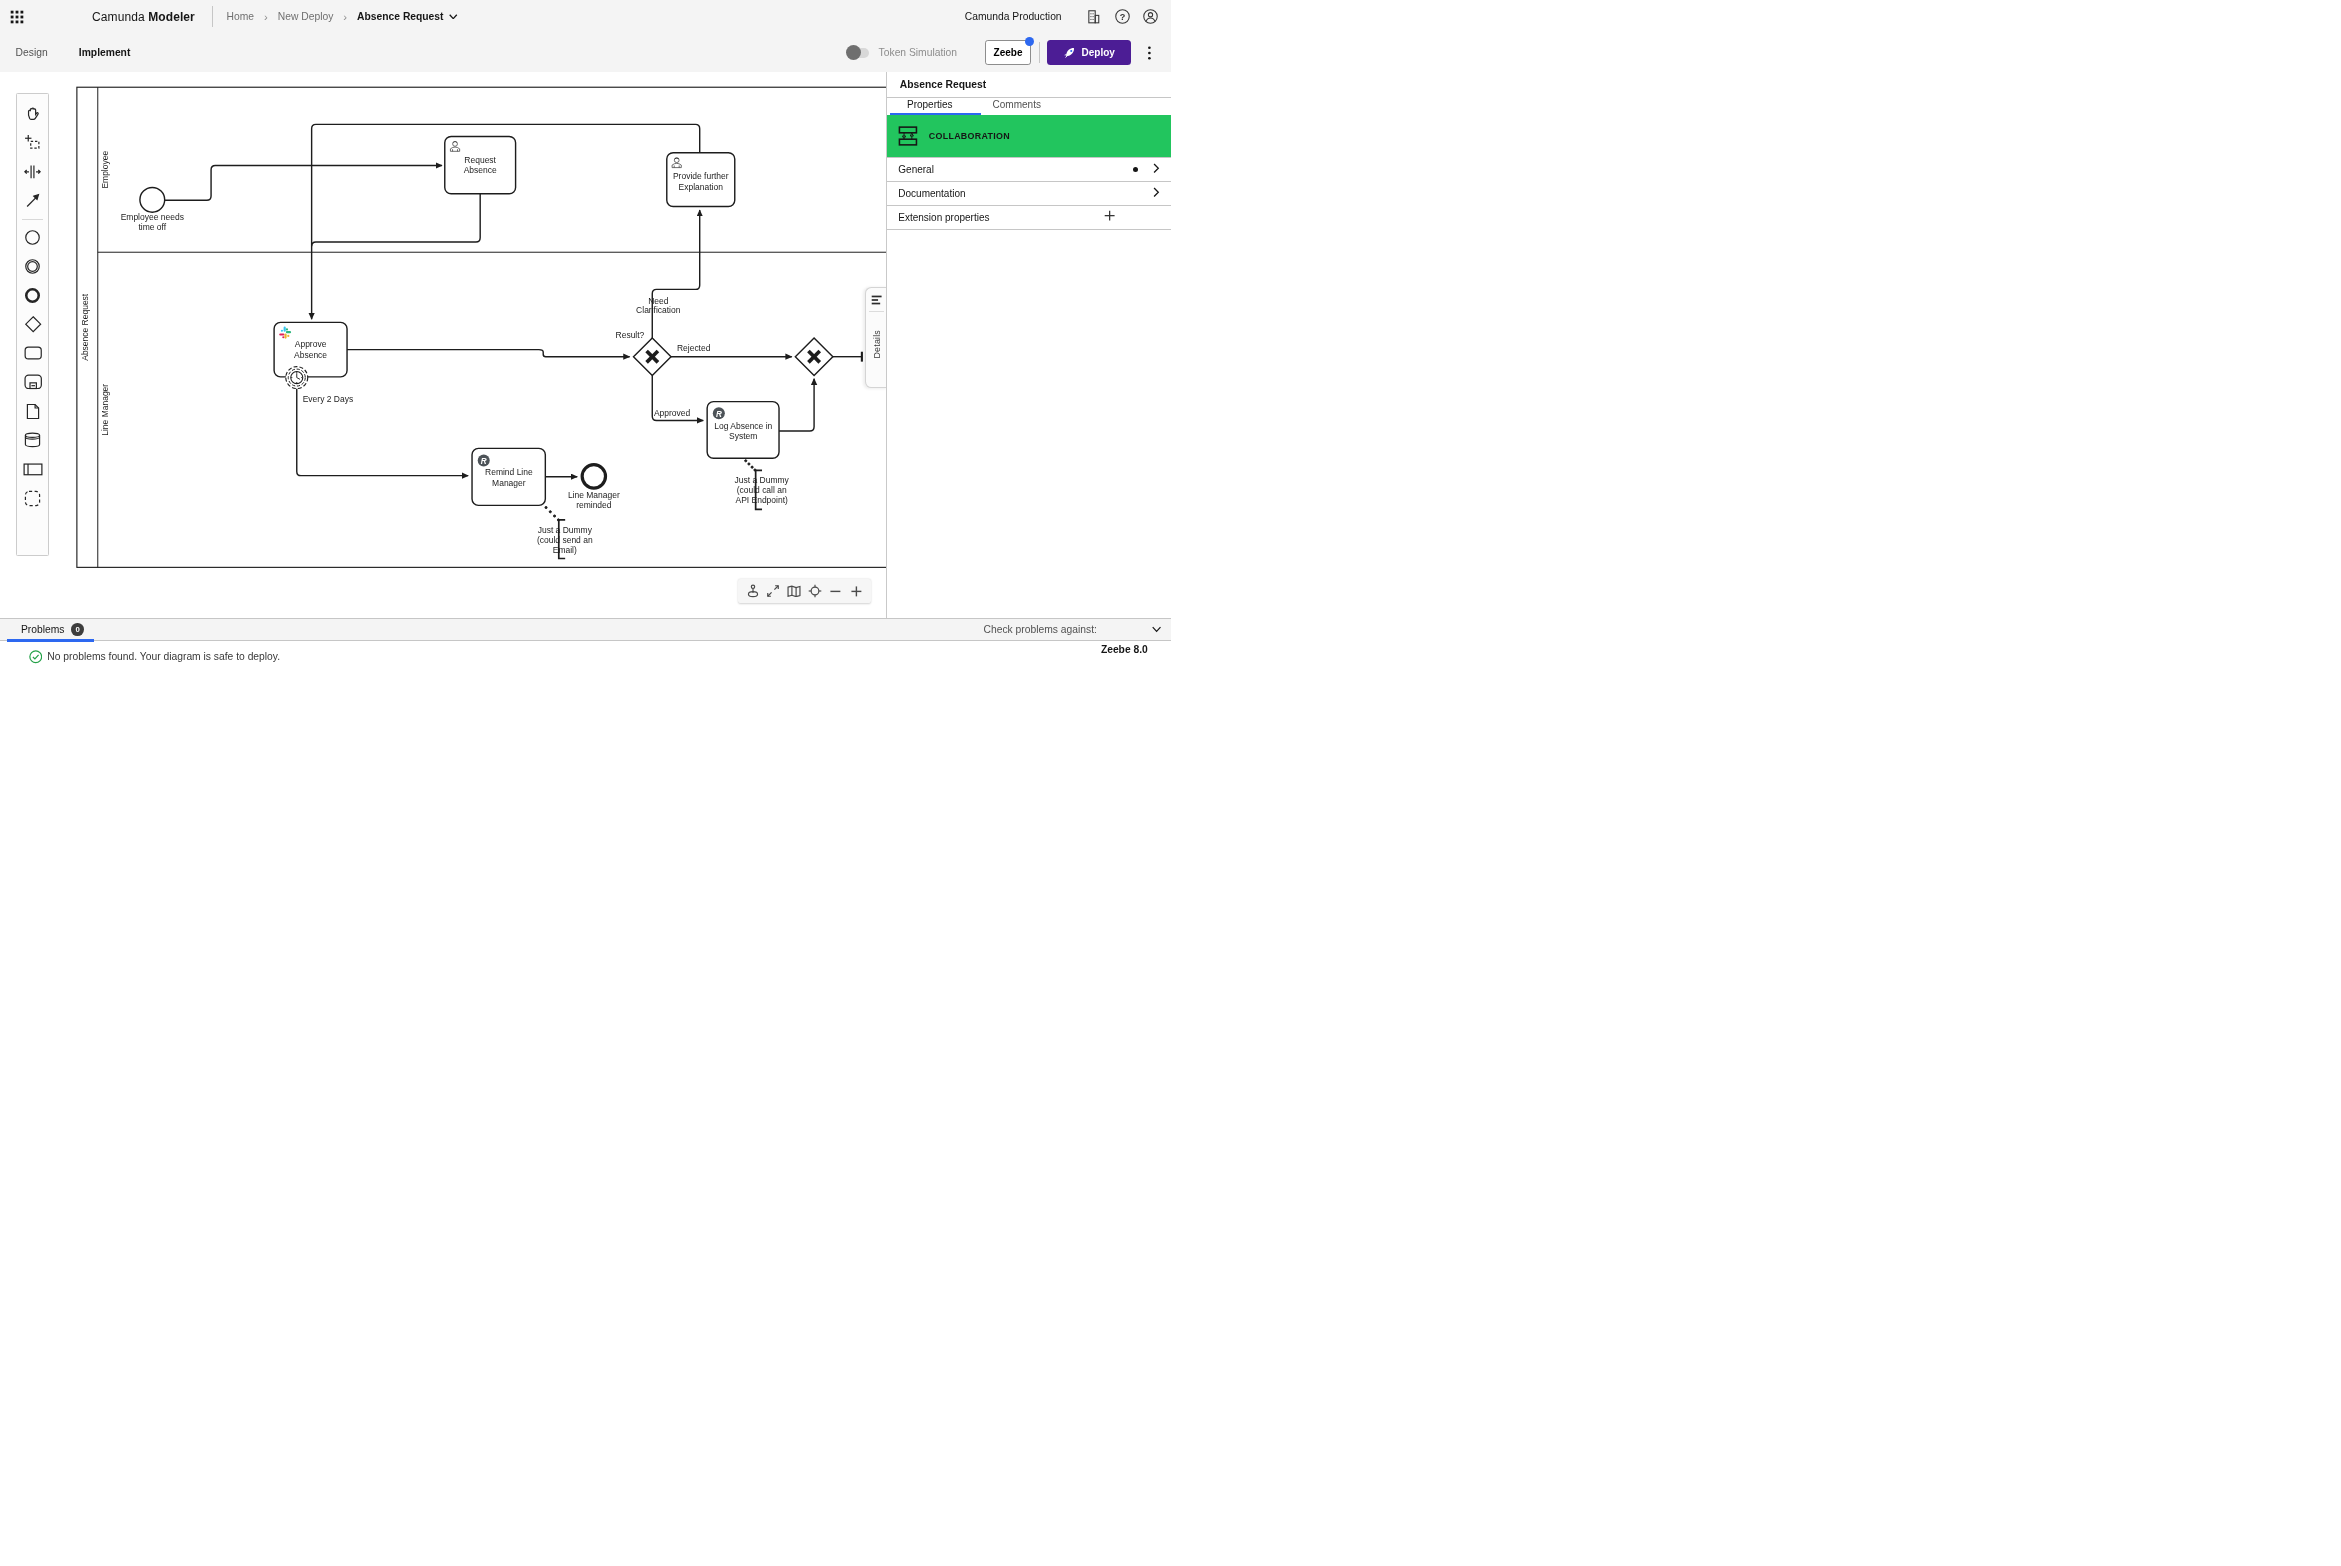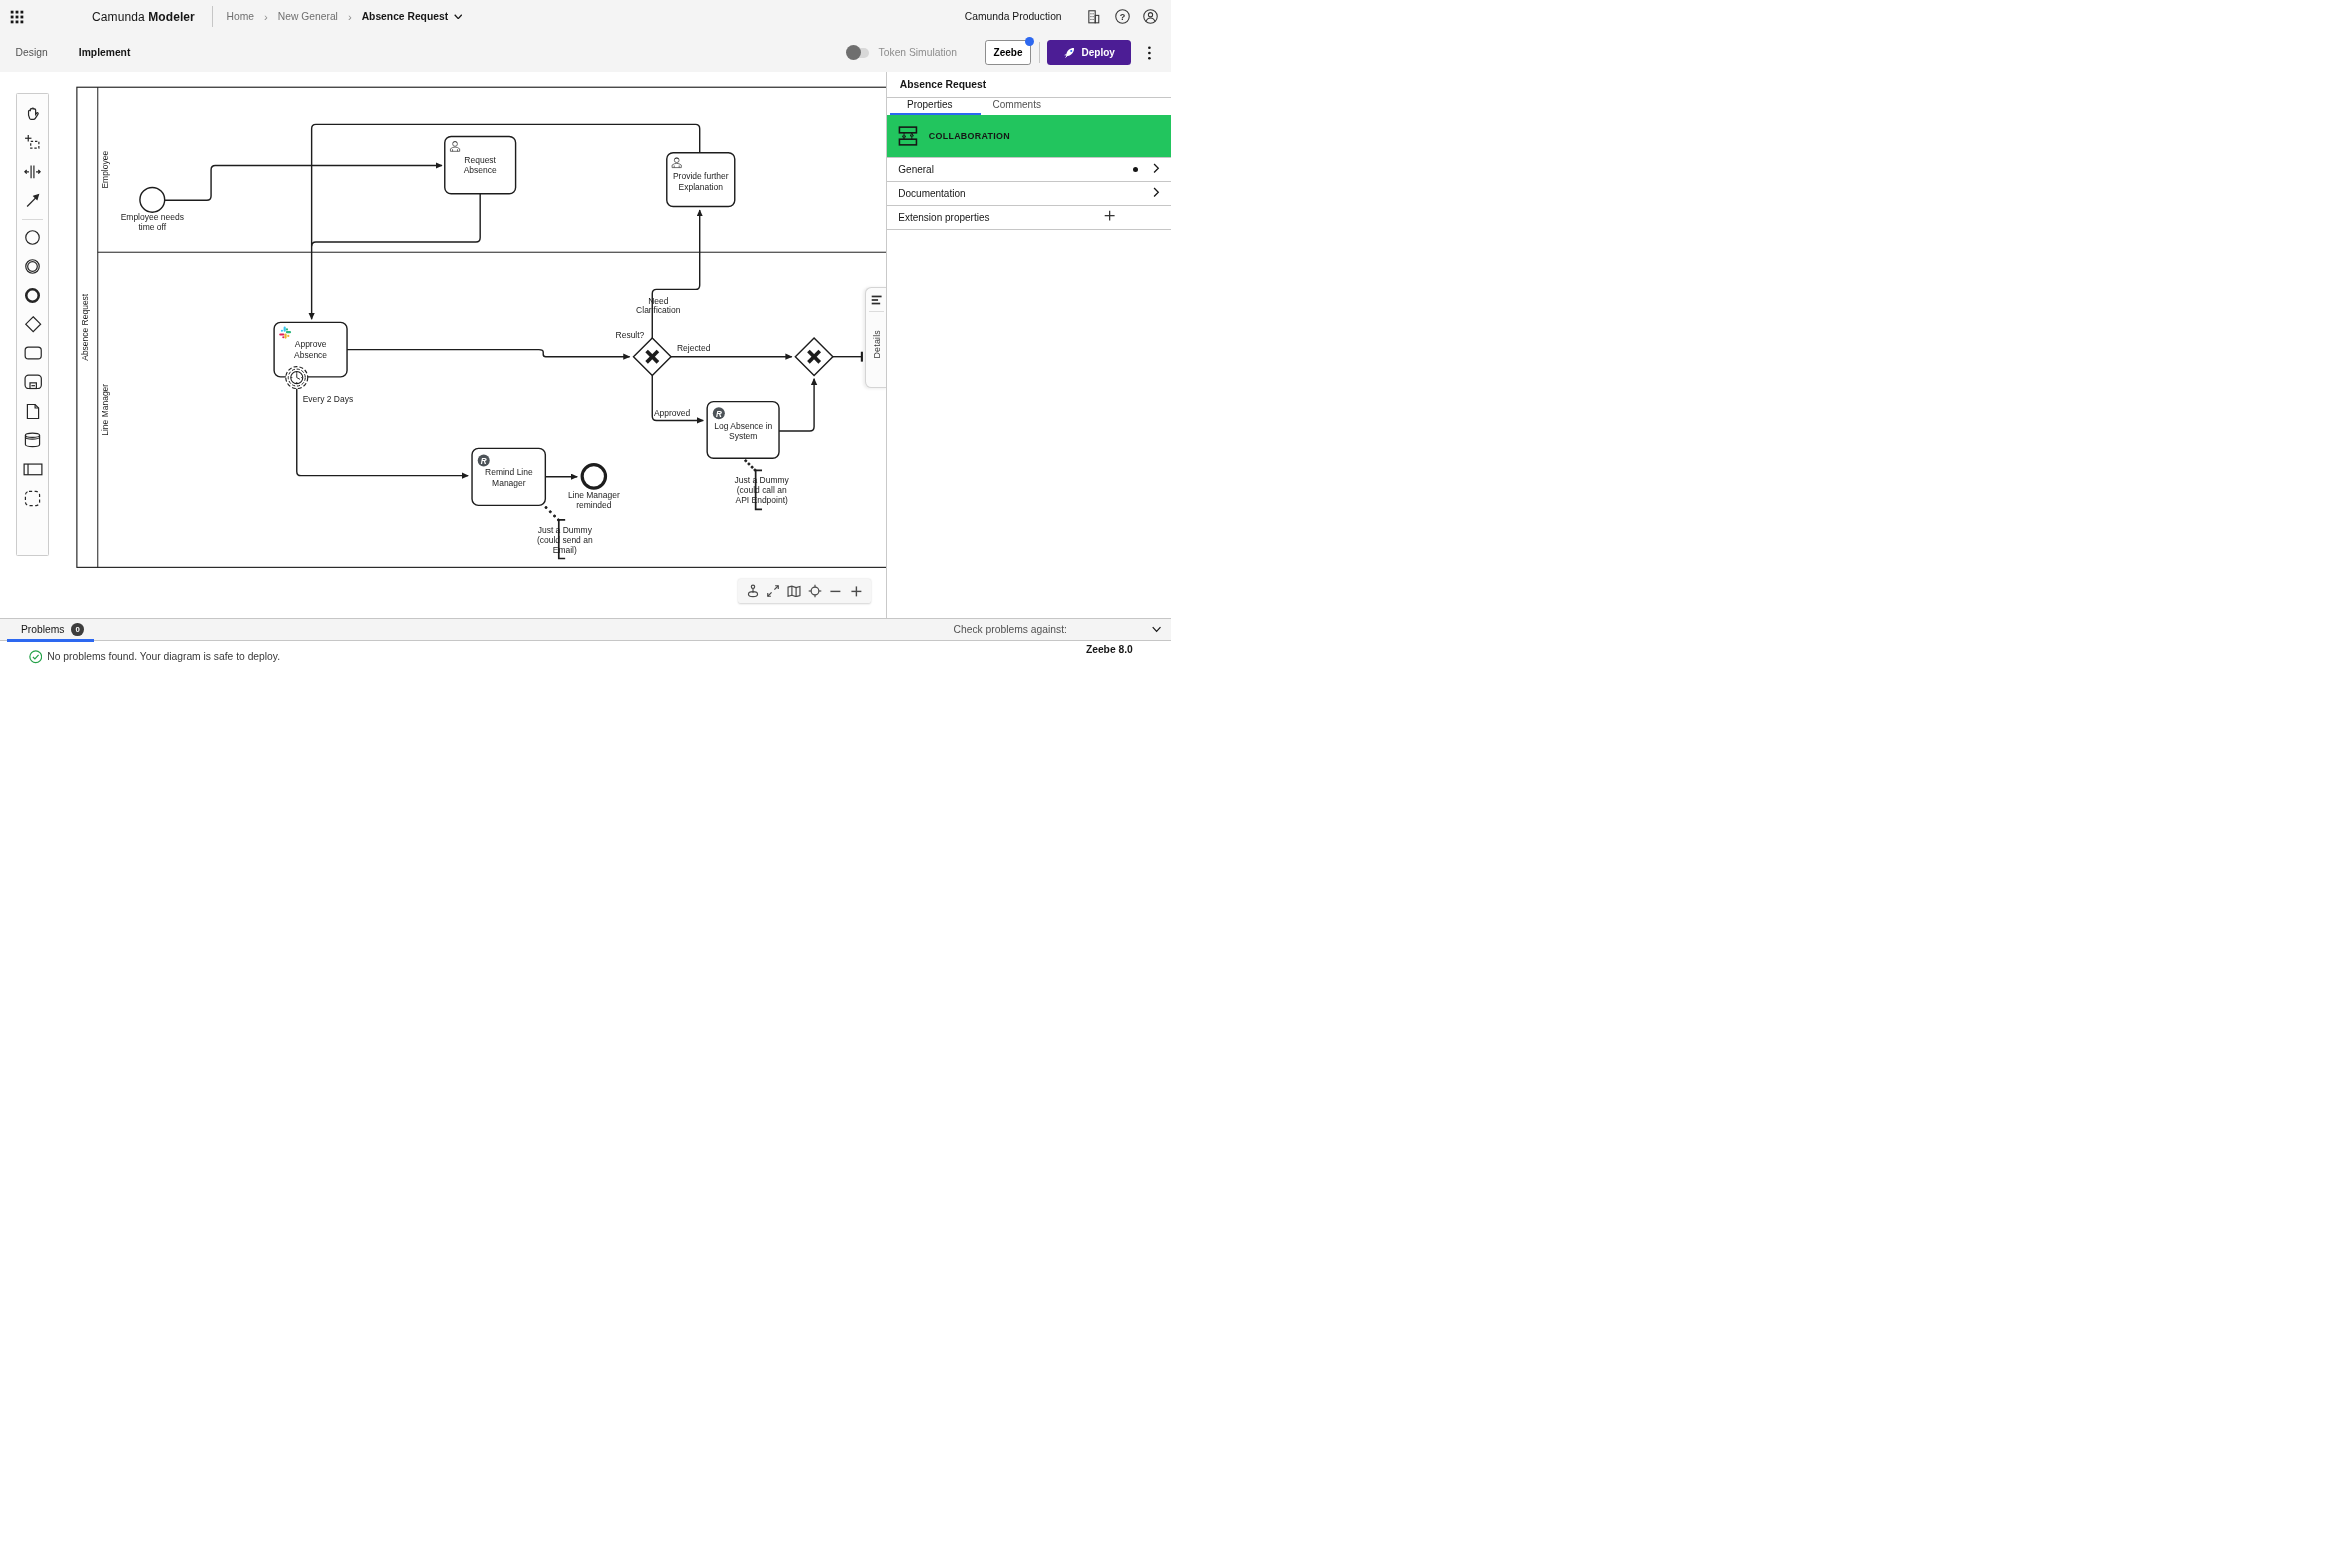--- a/index.html
+++ b/index.html
@@ -70,21 +70,21 @@
   .sp-chevron svg { stroke:#161616; fill:none; stroke-width:1.8; }
   .sp-row:nth-of-type(2) { height:25.5px; }
 
   .bottombar { position:absolute; left:0; top:618px; width:1171px; height:165px; background:#fff; }
   .bb-tabs { height:23px; background:#f4f4f4; border-top:0.7px solid #c6c6c6; border-bottom:0.7px solid #c6c6c6;
     display:flex; align-items:center; position:relative; }
   .bb-problems { display:flex; align-items:center; gap:6.4px; padding-left:21px; font-size:10.3px; }
   .bb-badge { min-width:13.5px; height:12.8px; border-radius:6.4px; background:#3d3d3d; color:#fff; font-size:7.8px;
     display:flex; align-items:center; justify-content:center; padding:0 3.5px; font-weight:600; }
   .bb-underline { position:absolute; left:7px; top:20px; width:87px; height:2.8px; background:#2D68F0; }
-  .bb-right { margin-left:auto; display:flex; align-items:center; gap:19px; padding-right:10px; font-size:10.3px; color:#525252; }
+  .bb-right { margin-left:auto; display:flex; align-items:center; gap:4px; padding-right:10px; font-size:10.3px; color:#525252; }
   .bb-engine { color:#161616; font-weight:700;margin-top:40px; }
   .bb-status { display:flex; align-items:center; gap:5px; padding:9.2px 0 0 7.8px; font-size:10.3px; color:#393939;margin-left:21px; }
 
   svg text { font-family:"Liberation Sans", sans-serif; font-size:12px; fill:#1d1d1d; text-anchor:middle; }
   svg .rot { text-anchor:middle; }
   .flow { stroke:#1d1d1d; stroke-width:2; fill:none; }
   .shape { stroke:#1d1d1d; stroke-width:2; fill:#ffffff; }
   .lane-line { stroke:#1d1d1d; stroke-width:1.4; fill:none; }
 </style>
 </head>
@@ -104,21 +104,21 @@
           <rect x="8" y="15" width="4" height="4"></rect>
           <rect x="15" y="15" width="4" height="4"></rect>
         </g>
     </svg>
   </div>
   <div class="logo"><span>Camunda</span> <b>Modeler</b></div>
   <div class="tb-divider"></div>
   <div class="crumbs">
     <span>Home</span>
     <span class="sep">›</span>
-    <span>New General</span>
+    <span>New Deploy</span>
     <span class="sep">›</span>
     <span class="crumb-current">
       <span>Absence Request</span>
       <svg width="8.5" height="5.7" viewBox="0 0 12 8">
           <polyline points="1,1 6,6.5 11,1" fill="none" stroke="#161616" stroke-width="1.8"></polyline>
         </svg>
     </span>
   </div>
   <div class="topbar-right">
     <span class="org">Camunda Production</span>

